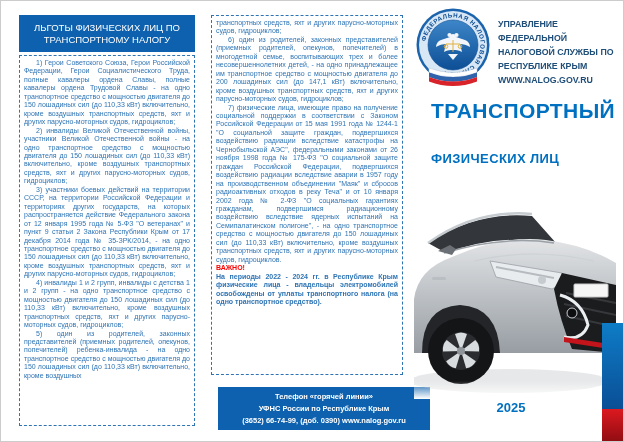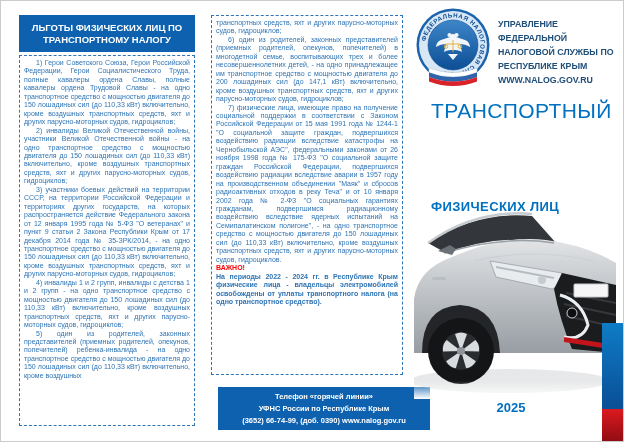--- a/index.html
+++ b/index.html
@@ -4,21 +4,21 @@
 <style>
   html,body{margin:0;padding:0;background:#ffffff;}
   .page{
     position:relative;width:624px;height:442px;background:#ffffff;
     font-family:"Liberation Sans",sans-serif;overflow:hidden;
     border:1px solid #cccccc;box-sizing:border-box;
   }
   
   .hdr-box{
     position:absolute;left:18px;top:14px;width:176px;height:37px;
-    background:#0d61ae;color:#ffffff;font-weight:bold;font-size:9.5px;line-height:12px;
+    background:#0d61ae;color:#ffffff;font-weight:normal;font-size:9.5px;line-height:12px;
     display:flex;align-items:center;justify-content:center;text-align:center;
     padding:0 8px;box-sizing:border-box;
   }
   .dash-box{
     position:absolute;border:1px dashed #2e74b5;box-sizing:border-box;
     padding:3px 4px;color:#2e74b5;font-size:7px;line-height:8.45px;
     text-align:justify;overflow:hidden;hyphens:auto;
   }
   .left-box{left:18px;top:54px;width:176px;height:371px;}
   .mid-box{left:210px;top:14px;width:192px;height:360px;}
@@ -33,25 +33,25 @@
     display:flex;flex-direction:column;align-items:center;justify-content:center;text-align:center;
   }
   
   .logo{position:absolute;left:412px;top:6px;width:80px;height:86px;}
   .org-block{
     position:absolute;left:497px;top:16px;width:128px;
     color:#1f4e79;font-weight:bold;font-size:8.8px;line-height:14px;
   }
   .title{
     position:absolute;left:430px;top:98px;
-    font-size:21px;line-height:24px;font-weight:normal;color:#0070c0;letter-spacing:.4px;
+    font-size:21px;line-height:24px;font-weight:bold;color:#0070c0;letter-spacing:.4px;
   }
   .subtitle{
     position:absolute;left:430px;top:150px;
-    font-size:13px;font-weight:bold;color:#0070c0;letter-spacing:.4px;margin-top:48px;
+    font-size:13px;font-weight:bold;color:#0070c0;letter-spacing:.4px;
   }
   .car{position:absolute;left:413px;top:202px;width:202px;height:196px;}
   .year{
     position:absolute;left:455px;top:399px;width:110px;text-align:center;
     font-size:13px;font-weight:bold;color:#0070c0;
   }
   .bar-blue{position:absolute;right:0;top:322px;width:21px;height:86px;
     background:linear-gradient(180deg,#0e7cc6,#0a4f96);}
   .bar-red{position:absolute;right:0;top:408px;width:21px;height:33px;
     background:linear-gradient(180deg,#dd1820,#8f0d12);}

